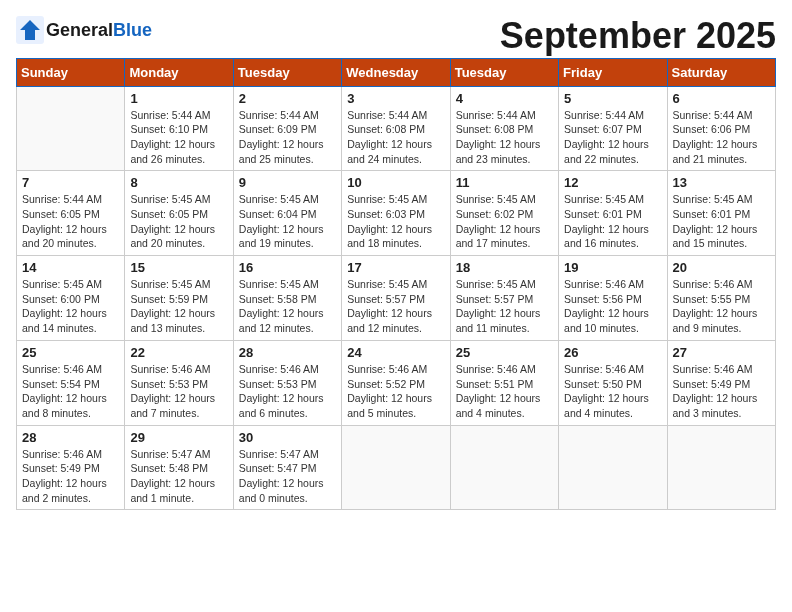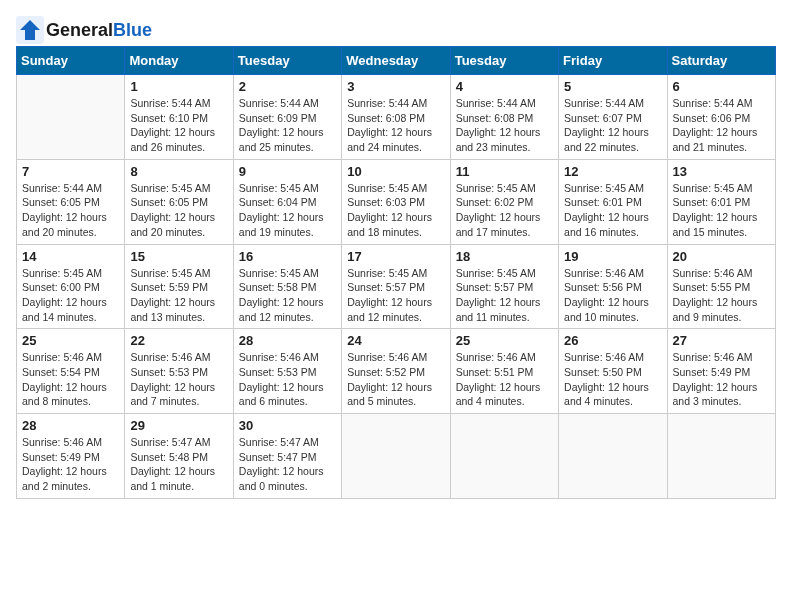--- a/index.html
+++ b/index.html
@@ -41,21 +41,21 @@
       font-size: 16px;
       color: #444;
       margin-top: 2px;
     }
     .calendar {
       width: 100%;
       border-collapse: collapse;
       border: 1px solid #ccc;
     }
     .calendar th {
-      background: #0369a1;
+      background: #c2410c;
       color: #fff;
       font-size: 13px;
       font-weight: bold;
       padding: 6px 4px;
       text-align: left;
       border: 1px solid #1565c0;
     }
     .calendar td {
       vertical-align: top;
       border: 1px solid #ccc;
@@ -88,20 +88,21 @@
   <div class="logo">
     <svg class="logo-icon" viewBox="0 0 28 28">
       <rect x="0" y="0" width="28" height="28" rx="3" fill="#e8f0fe"></rect>
       <polygon points="14,4 24,14 19,14 19,24 9,24 9,14 4,14" fill="#1565c0"></polygon>
     </svg>
     <span>
       <span class="logo-general">General</span><span class="logo-blue">Blue</span>
     </span>
   </div>
   <div class="title-block">
+    <div class="month-title">September 2025</div>
   </div>
 </div>
 
 <table class="calendar">
   <thead>
     <tr>
     <th>Sunday</th>
         <th>Monday</th>
         <th>Tuesday</th>
         <th>Wednesday</th>

